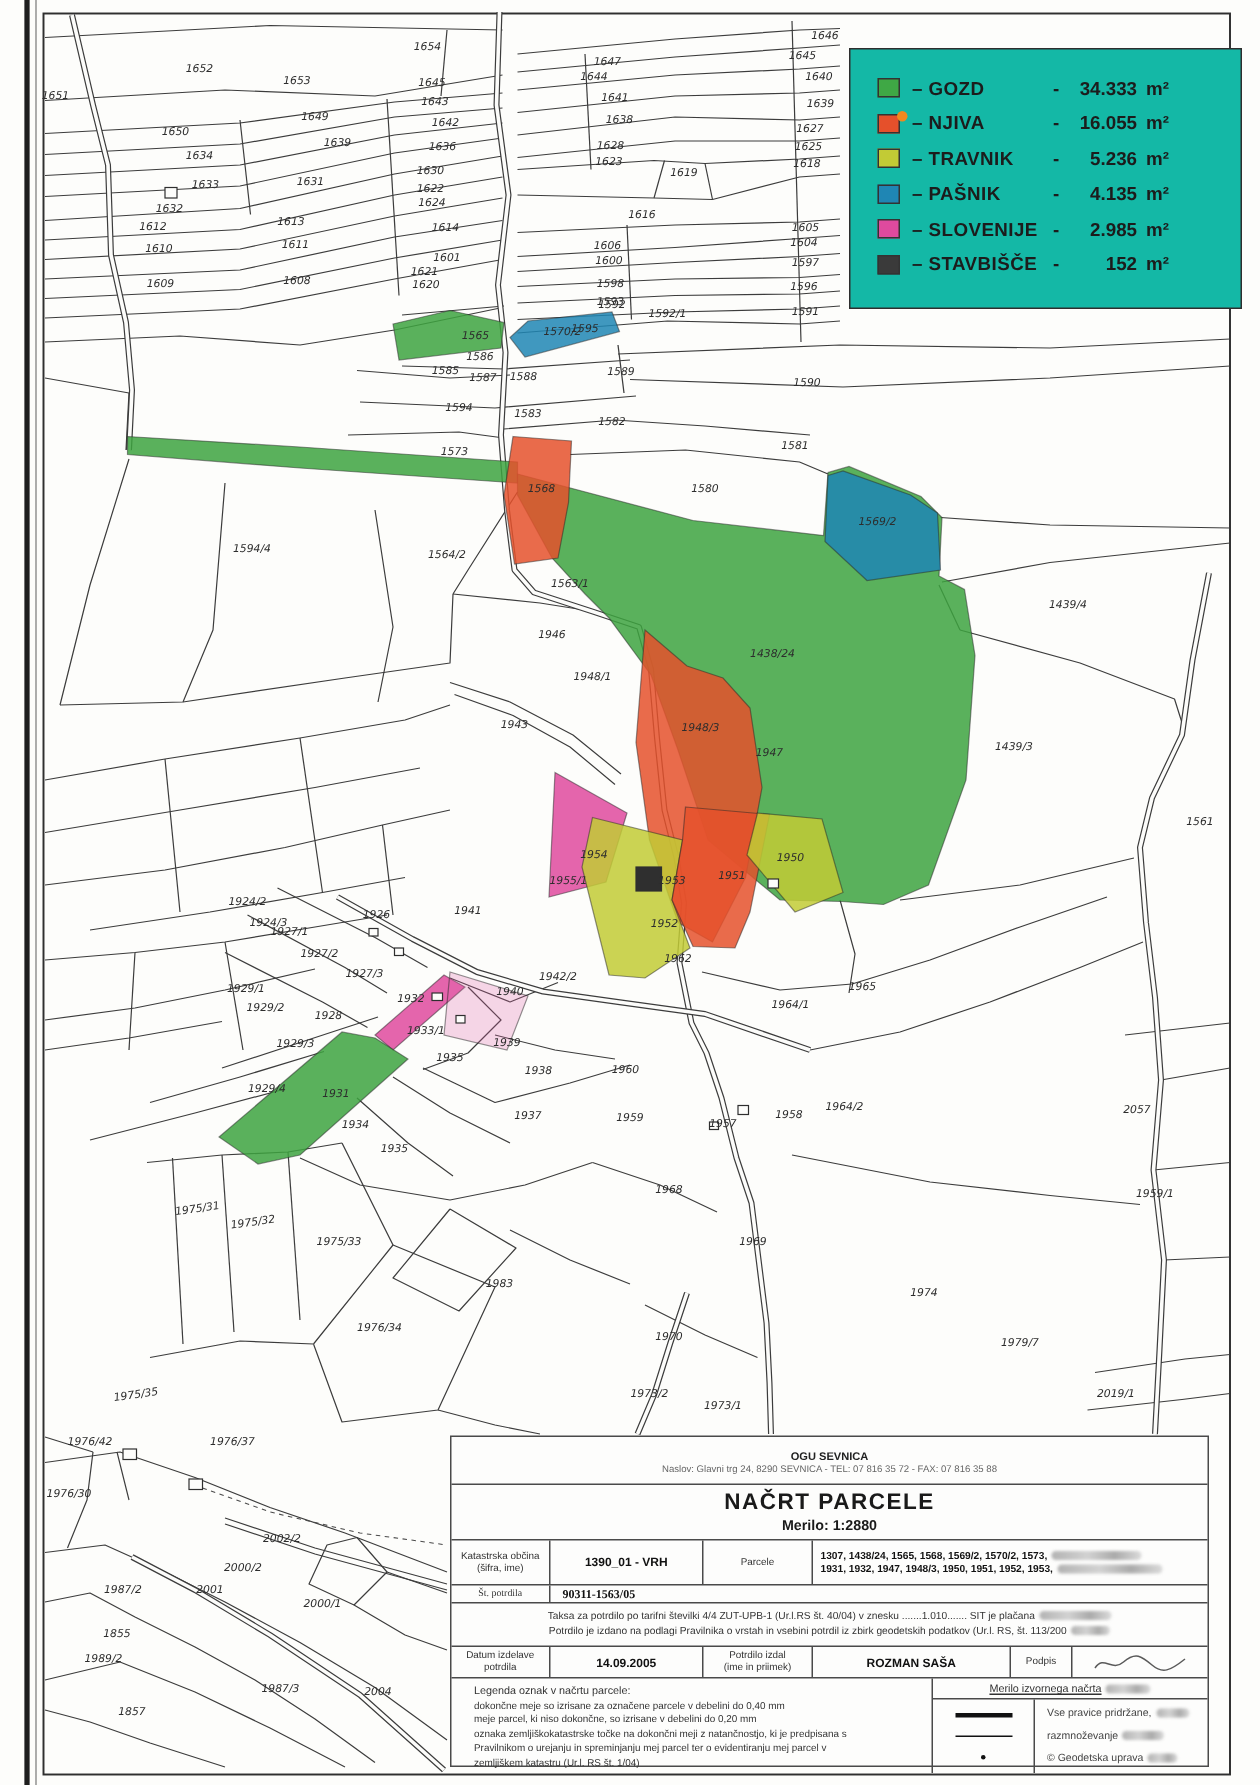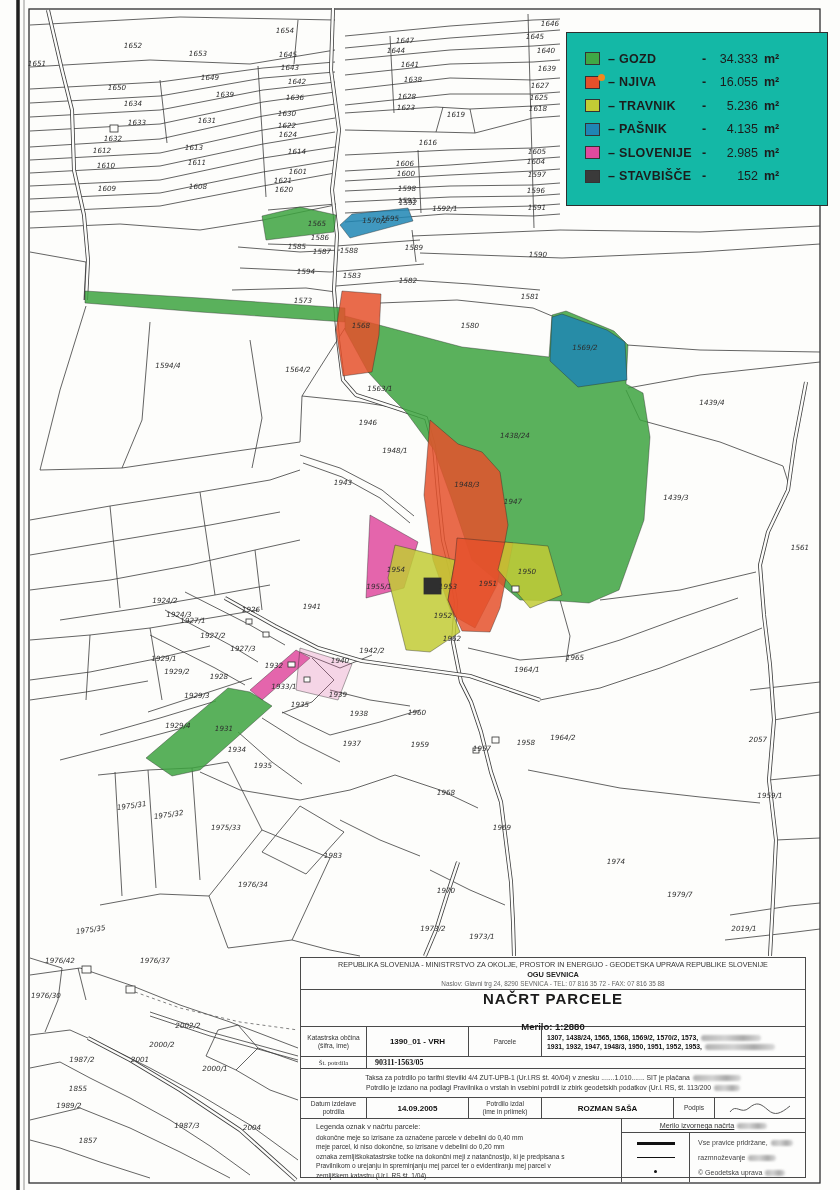--- a/index.html
+++ b/index.html
@@ -8,36 +8,36 @@
   #map-svg{position:absolute;left:0;top:0;width:840px;height:1190px;}
 
   
   .legend{position:absolute;left:566px;top:32px;width:262px;height:174px;background:#14b8a6;
           border:1.6px solid #2e2e2e;box-sizing:border-box;padding:14px 0 0 18px;z-index:6;}
   .legend-row{display:flex;align-items:center;height:23.5px;}
   .swatch{position:relative;width:15px;height:13px;border:1px solid #333;box-sizing:border-box;flex:0 0 auto;}
   .swatch .dot{position:absolute;right:-6px;top:-3px;width:7px;height:7px;border-radius:50%;}
   .l-label{width:94px;margin-left:8px;font-weight:bold;font-size:12.5px;color:#1c1c1c;letter-spacing:.3px;}
   .l-dash{width:10px;font-weight:bold;font-size:12.5px;color:#1c1c1c;}
-  .l-area{width:46px;text-align:right;font-weight:normal;font-size:12.5px;color:#1c1c1c;}
+  .l-area{width:46px;text-align:right;font-weight:bold;font-size:12.5px;color:#1c1c1c;}
   .l-unit{margin-left:6px;font-weight:bold;font-size:12.5px;color:#1c1c1c;}
 
   
   .docblock{position:absolute;left:300px;top:957px;width:506px;height:221px;background:#fdfdfc;
             border:1.3px solid #4a4a4a;box-sizing:border-box;z-index:6;color:#222;}
   .drow{box-sizing:border-box;border-top:1px solid #4a4a4a;}
   .drow:first-child{border-top:none;}
   .dcell{box-sizing:border-box;border-left:1px solid #4a4a4a;display:flex;flex-direction:column;
          align-items:center;justify-content:center;text-align:center;overflow:hidden;}
   .dcell:first-child{border-left:none;}
   .doc-header{height:31px;display:flex;flex-direction:column;justify-content:center;text-align:center;}
   .h1line{font-size:7.2px;color:#333;}
   .h2line{font-size:7.4px;font-weight:bold;color:#222;margin-top:1px;}
   .h3line{font-size:6.4px;color:#666;margin-top:1px;}
-  .doc-title{height:37px;display:flex;flex-direction:column;text-align:center;gap:12px;}
+  .doc-title{height:37px;display:flex;flex-direction:column;justify-content:center;text-align:center;}
   .titletext{font-size:15px;font-weight:bold;letter-spacing:1px;color:#1a1a1a;}
   .scaletext{font-size:9.5px;font-weight:bold;margin-top:2px;color:#1a1a1a;}
   .row-ko{height:30px;display:grid;grid-template-columns:65px 102px 73px 1fr;}
   .row-st{height:12px;display:grid;grid-template-columns:65px 1fr;font-family:Liberation Serif, serif;}
   .row-tx{height:29px;display:flex;flex-direction:column;justify-content:center;text-align:center;}
   .row-dt{height:21px;display:grid;grid-template-columns:65px 102px 73px 132px 41px 1fr;}
   .lbl{font-size:6.6px;color:#333;line-height:8px;}
   .val{font-size:8px;font-weight:bold;color:#111;}
   .parcnums{font-size:6.8px;font-weight:bold;color:#111;line-height:9px;text-align:left;width:100%;padding-left:5px;box-sizing:border-box;}
   .txline{font-size:6.8px;color:#333;line-height:10px;}
@@ -431,21 +431,20 @@
         <span class="l-label">– STAVBIŠČE</span>
         <span class="l-dash">-</span>
         <span class="l-area">152</span>
         <span class="l-unit">m²</span>
       </div>
     </div>
 
   <div class="docblock">
 
     <div class="drow doc-header">
-      <div class="h1line">REPUBLIKA SLOVENIJA - MINISTRSTVO ZA OKOLJE, PROSTOR IN ENERGIJO - GEODETSKA UPRAVA REPUBLIKE SLOVENIJE</div>
       <div class="h2line">OGU SEVNICA</div>
       <div class="h3line">Naslov: Glavni trg 24, 8290 SEVNICA - TEL: 07 816 35 72 - FAX: 07 816 35 88</div>
     </div>
 
     <div class="drow doc-title">
       <div class="titletext">NAČRT PARCELE</div>
       <div class="scaletext">Merilo: 1:2880</div>
     </div>
 
     <div class="drow row-ko">

